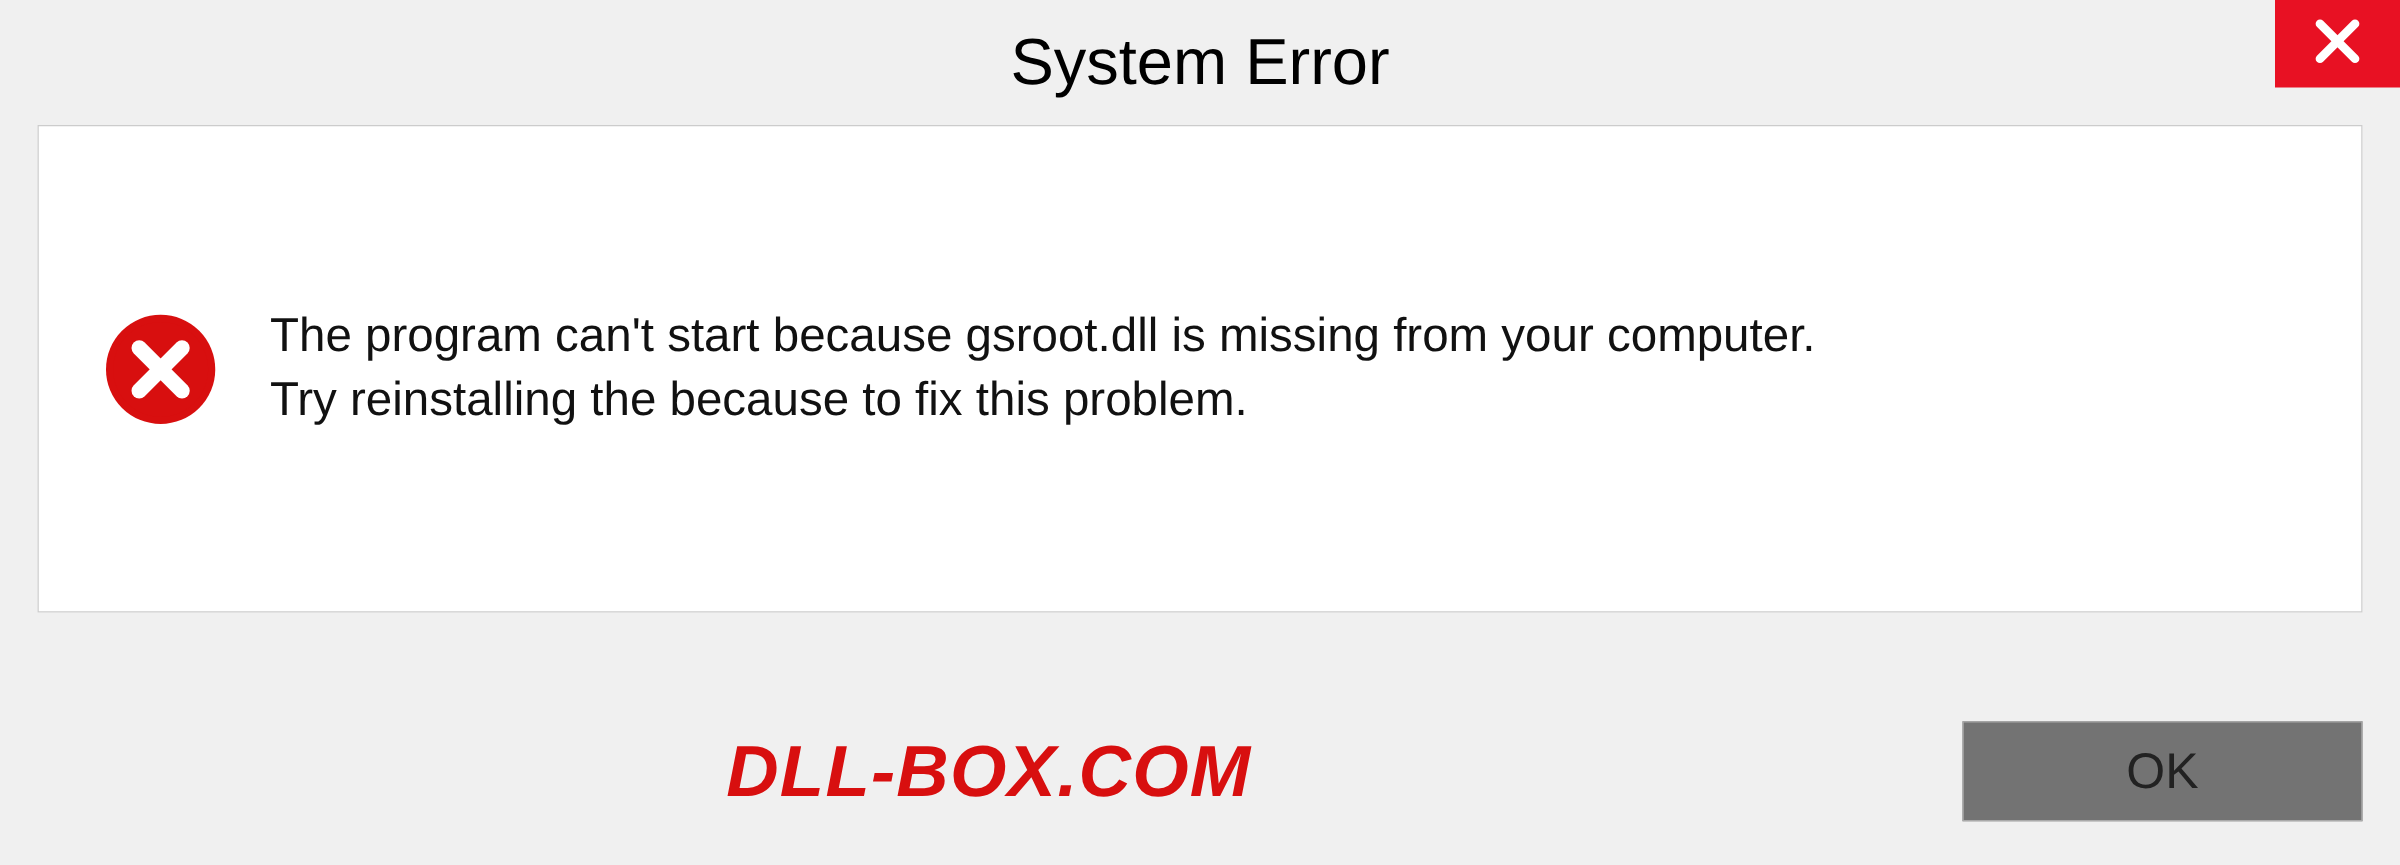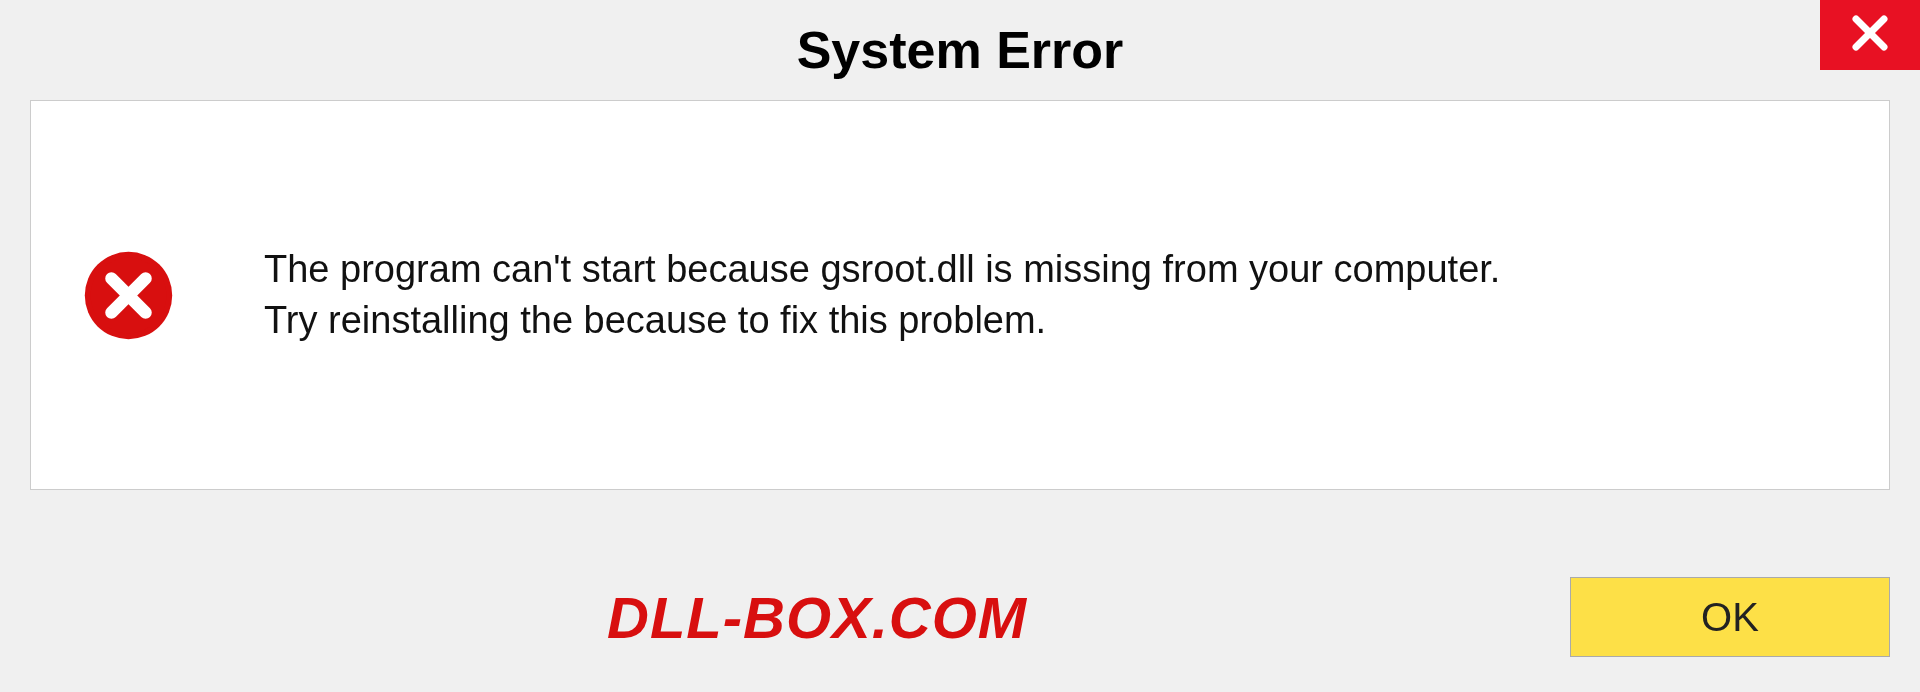--- a/index.html
+++ b/index.html
@@ -23,21 +23,21 @@
     }
     .titlebar {
       height: 100px;
       display: flex;
       align-items: center;
       justify-content: center;
       position: relative;
     }
     .title-text {
       font-size: 52px;
-      font-weight: 700;
+      font-weight: 400;
       color: #000;
       text-align: center;
     }
     .close-btn {
       position: absolute;
       top: 0;
       right: 0;
       width: 100px;
       height: 70px;
       background: #e81123;
@@ -51,21 +51,20 @@
       height: 42px;
     }
     .content-area {
       margin: 0 30px;
       background: #ffffff;
       border: 1px solid #ccc;
       height: 390px;
       display: flex;
       align-items: center;
       padding: 40px 50px;
-      gap: 48px;
     }
     .error-icon {
       width: 95px;
       height: 95px;
       flex-shrink: 0;
       margin-right: 40px;
     }
     .error-icon svg {
       width: 100%;
       height: 100%;
@@ -75,39 +74,39 @@
     }
     .message-line {
       font-size: 38px;
       line-height: 1.35;
       color: #111;
       font-weight: 400;
     }
     .footer-area {
       position: absolute;
       bottom: 30px;
-      left: 47px;
+      left: 21px;
       right: 30px;
       height: 90px;
       display: flex;
       align-items: center;
       justify-content: space-between;
     }
     .watermark-text {
       font-size: 58px;
       font-weight: 800;
       color: #d80f0f;
       letter-spacing: 1px;
       font-style: italic;
       margin-left: 560px;
     }
     .ok-button {
       width: 320px;
       height: 80px;
-      background: #fde047;
+      background: #737373;
       border: 1px solid #aaa;
       font-size: 40px;
       color: #222;
       cursor: pointer;
       display: flex;
       align-items: center;
       justify-content: center;
       font-family: inherit;
     }
   </style>

